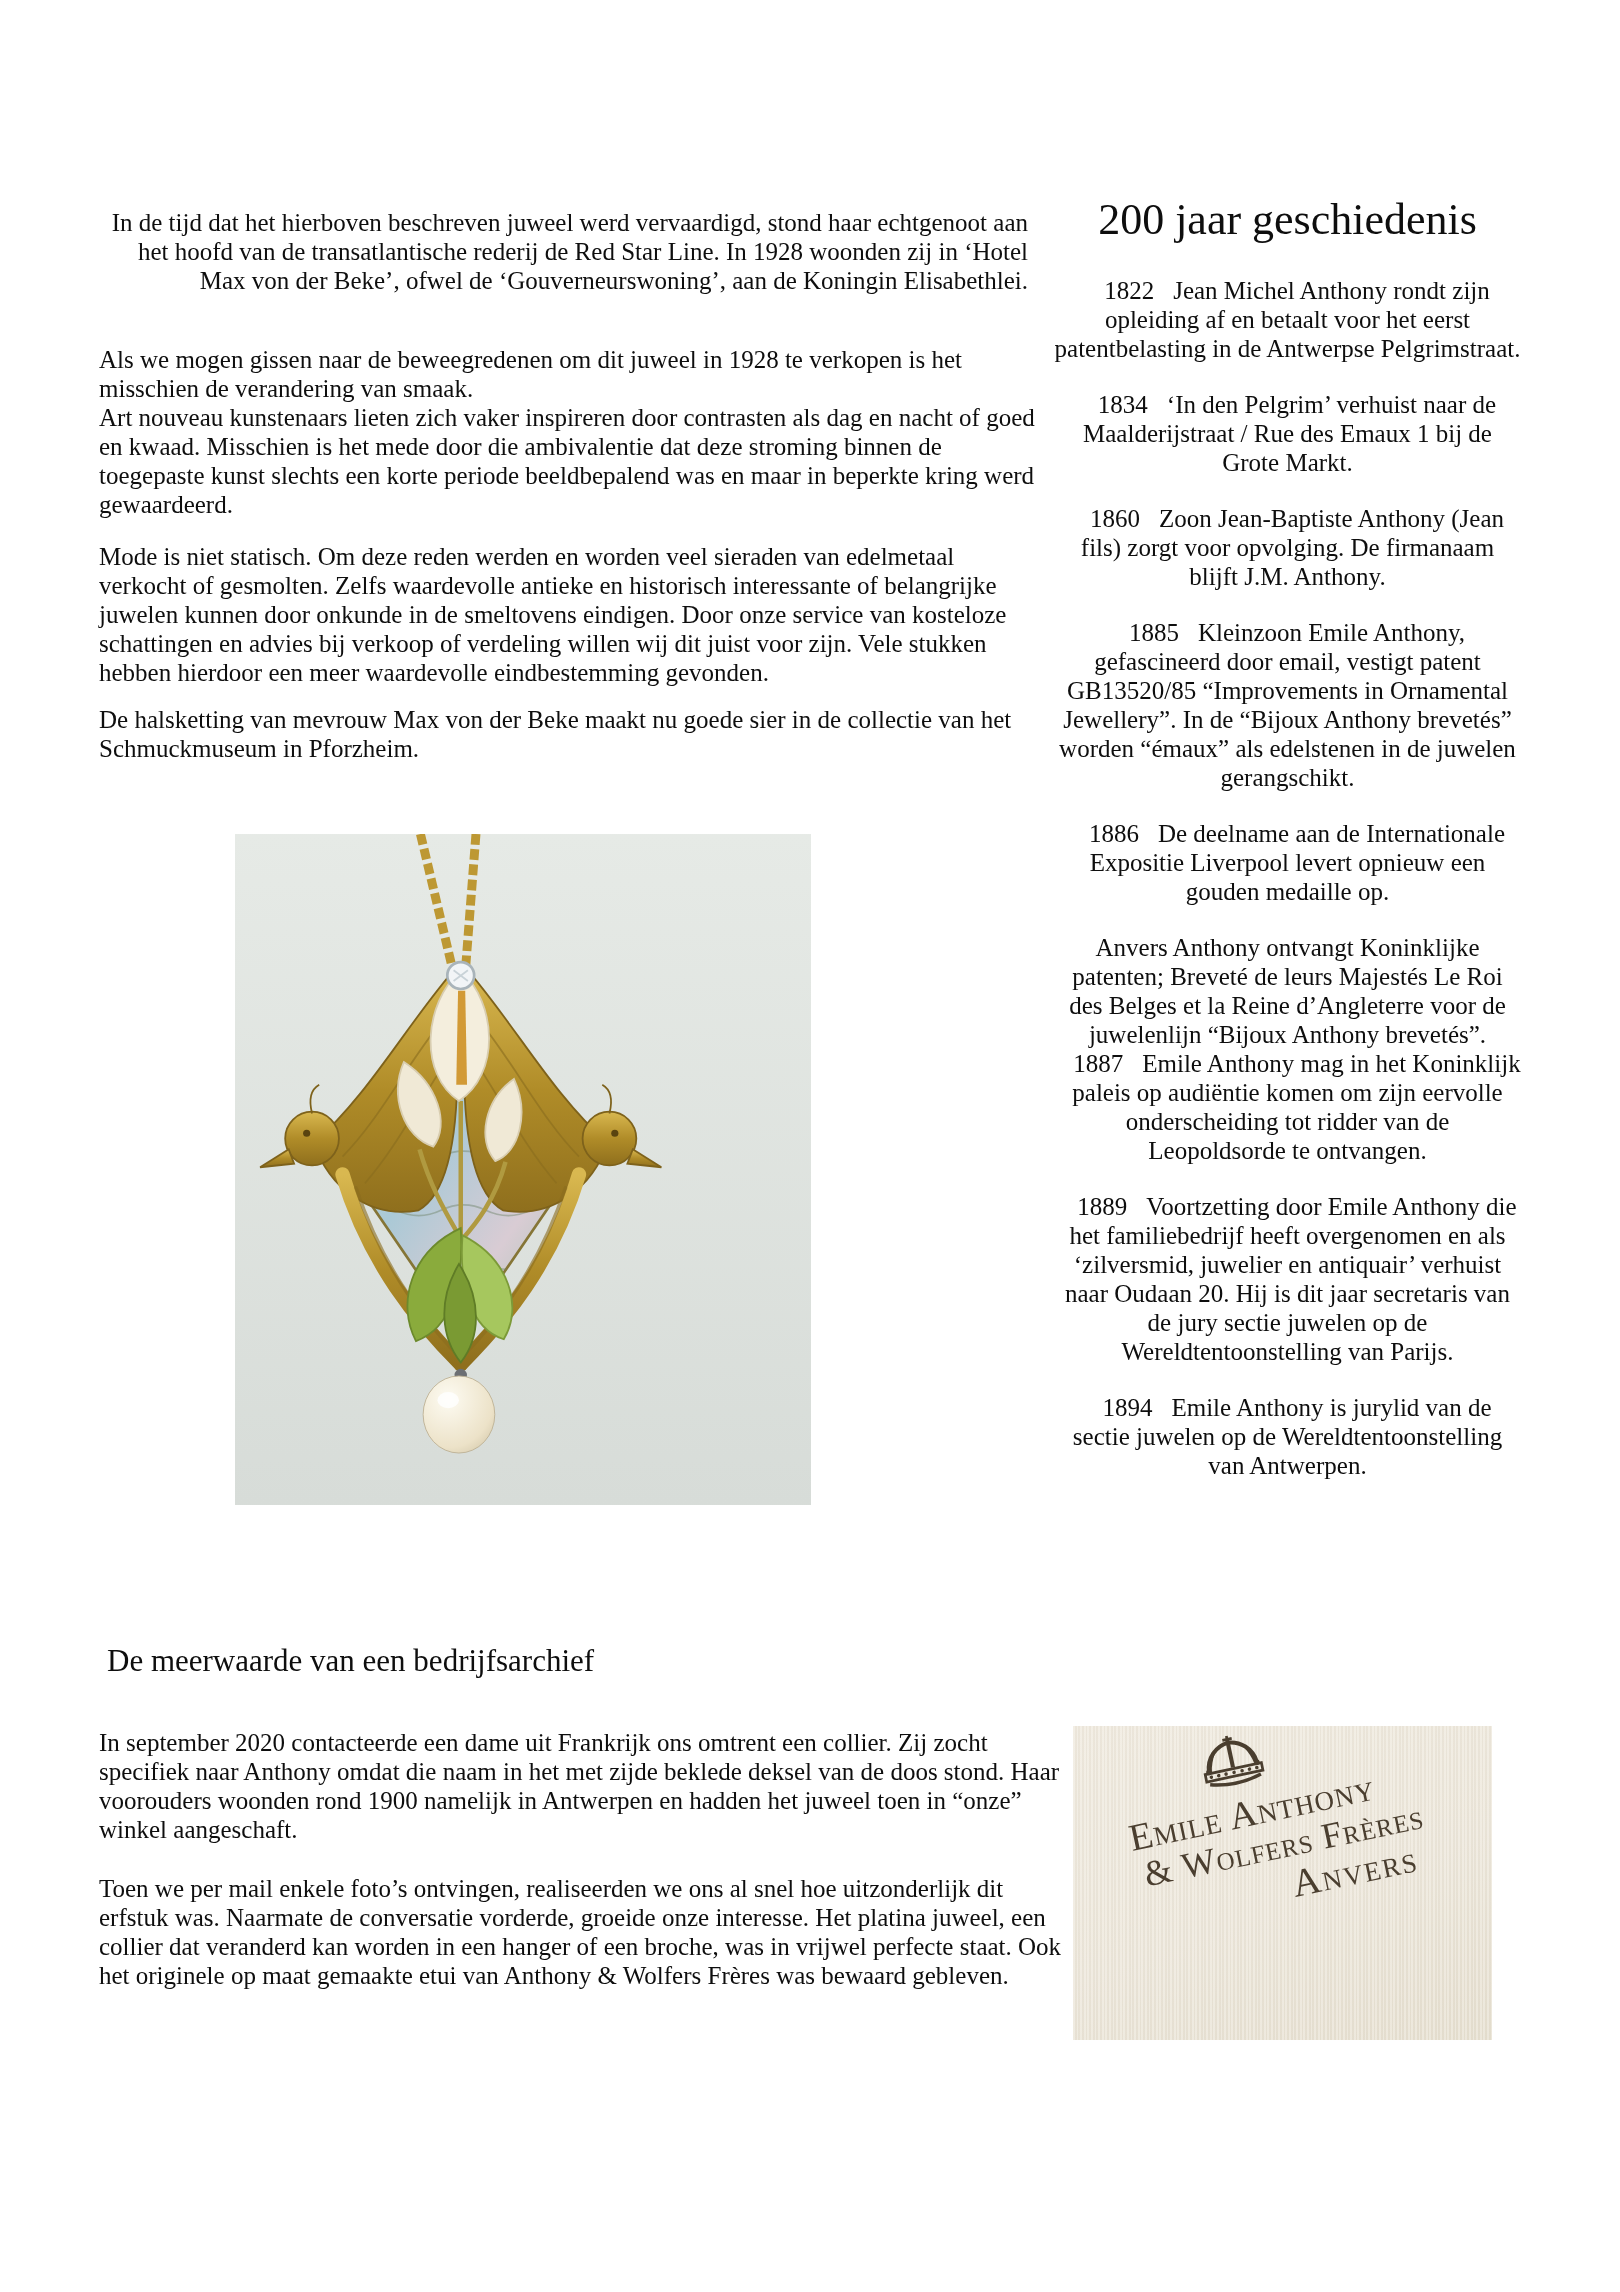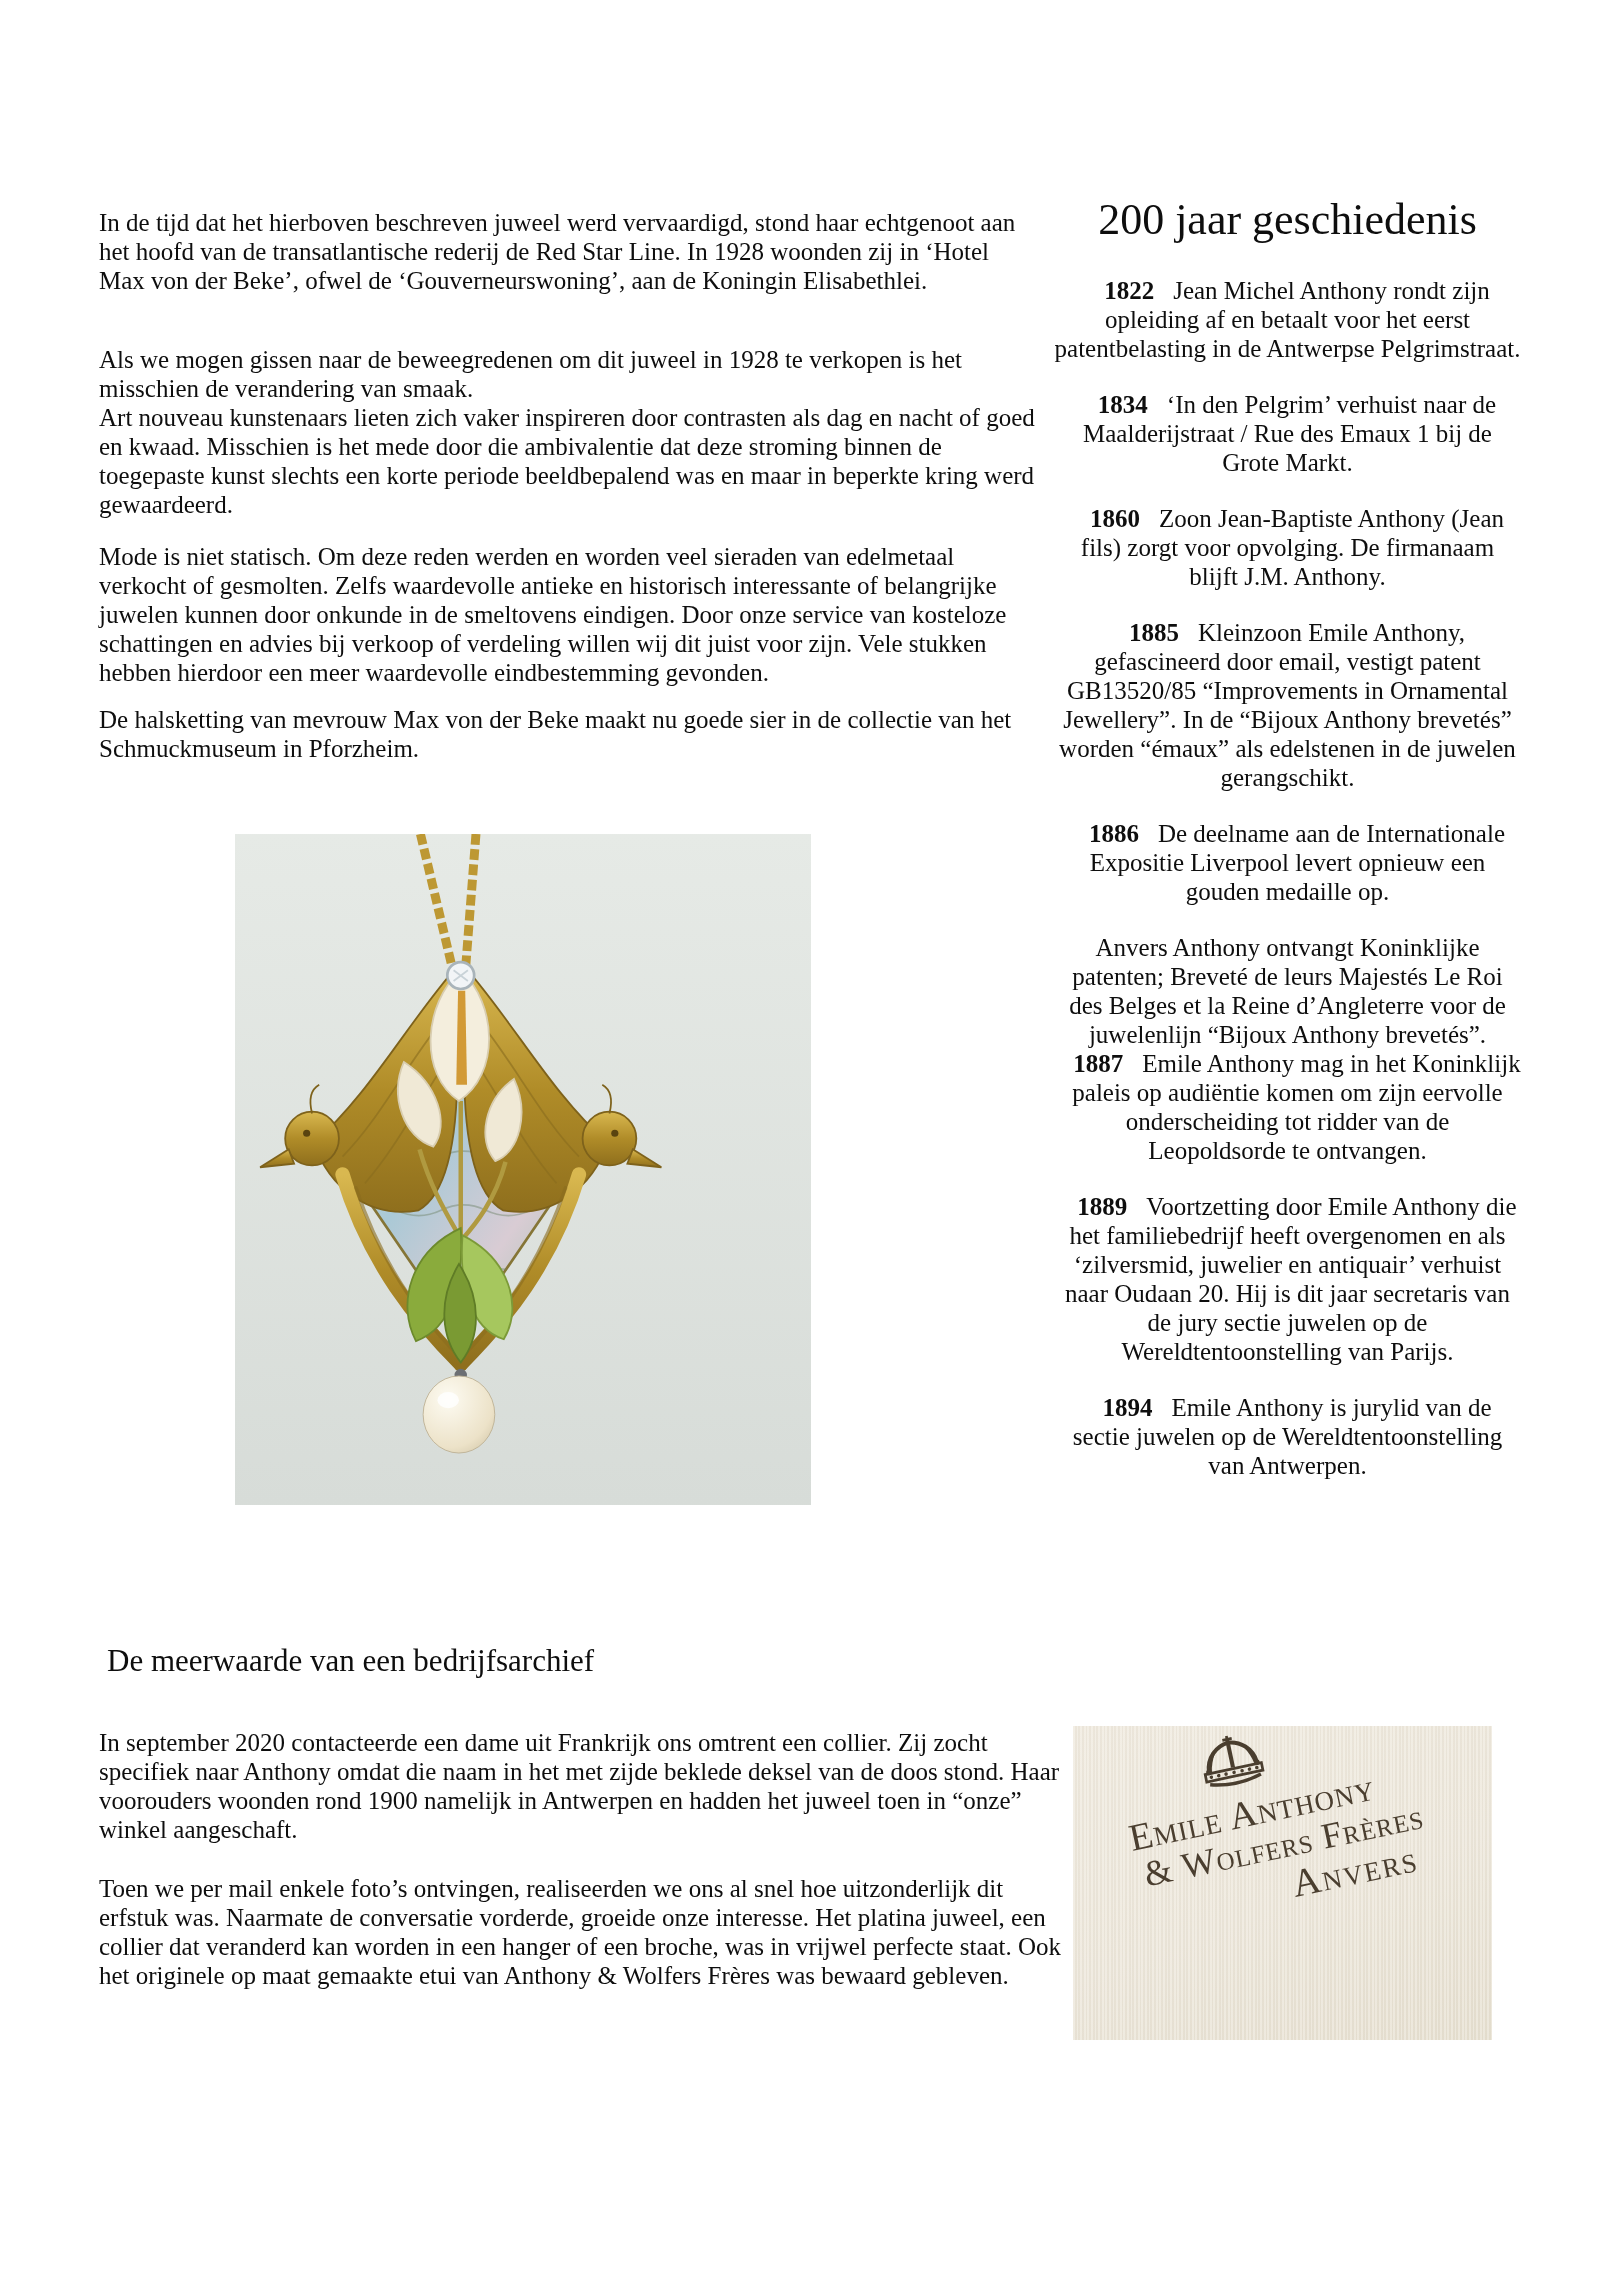--- a/index.html
+++ b/index.html
@@ -2,38 +2,38 @@
 <html style="font-size:14.3px"><head>
 <meta charset="utf-8">
 <style>
   html,body{margin:0;padding:0;}
   body{
     width:1620px;height:2293px;position:relative;background:#ffffff;
     font-family:"Liberation Serif", serif;color:#0e0e0e;overflow:hidden;
   }
   .textblock{font-size:25px;line-height:29px;}
   .left-col{position:absolute;left:99px;top:208px;width:945px;}
-  .p1{margin:0 16px 50px 0;}
+  .p1{margin:0 16px 50px 0;text-align:right;}
   .p2a{margin:0;}
   .p2b{margin:0 0 23px 0;}
   .p3{margin:0 0 18px 0;}
   .p4{margin:0;}
   .section-heading{
     position:absolute;left:98px;top:1628px;width:985px;
     font-size:31px;line-height:48px;font-weight:normal;margin:9px;
   }
   .bottom-col{position:absolute;left:99px;top:1728px;width:963px;}
   .p5{margin:0 0 30px 0;}
   .p6{margin:0;}
 
   .right-col{position:absolute;left:1054px;top:194px;width:467px;text-align:center;}
   .timeline-title{font-size:44px;line-height:52px;font-weight:normal;margin:0 0 30px 0;}
   .entry{margin:0 0 27px 0;font-size:25px;line-height:29px;}
   .entry.joined{margin-bottom:0;}
-  .entry .year{display:inline-block;width:88px;font-weight:bold;}
+  .entry .year{display:inline-block;width:88px;font-weight:normal;}
 
   .pendant-photo{
     position:absolute;left:235px;top:834px;width:576px;height:671px;
   }
   .pendant-photo svg{display:block;}
 
   .label-photo{
     position:absolute;left:1073px;top:1726px;width:419px;height:314px;
     background:
       repeating-linear-gradient(90deg, rgba(255,255,255,0.25) 0 1.8px, rgba(0,0,0,0.015) 1.8px 3.6px),

